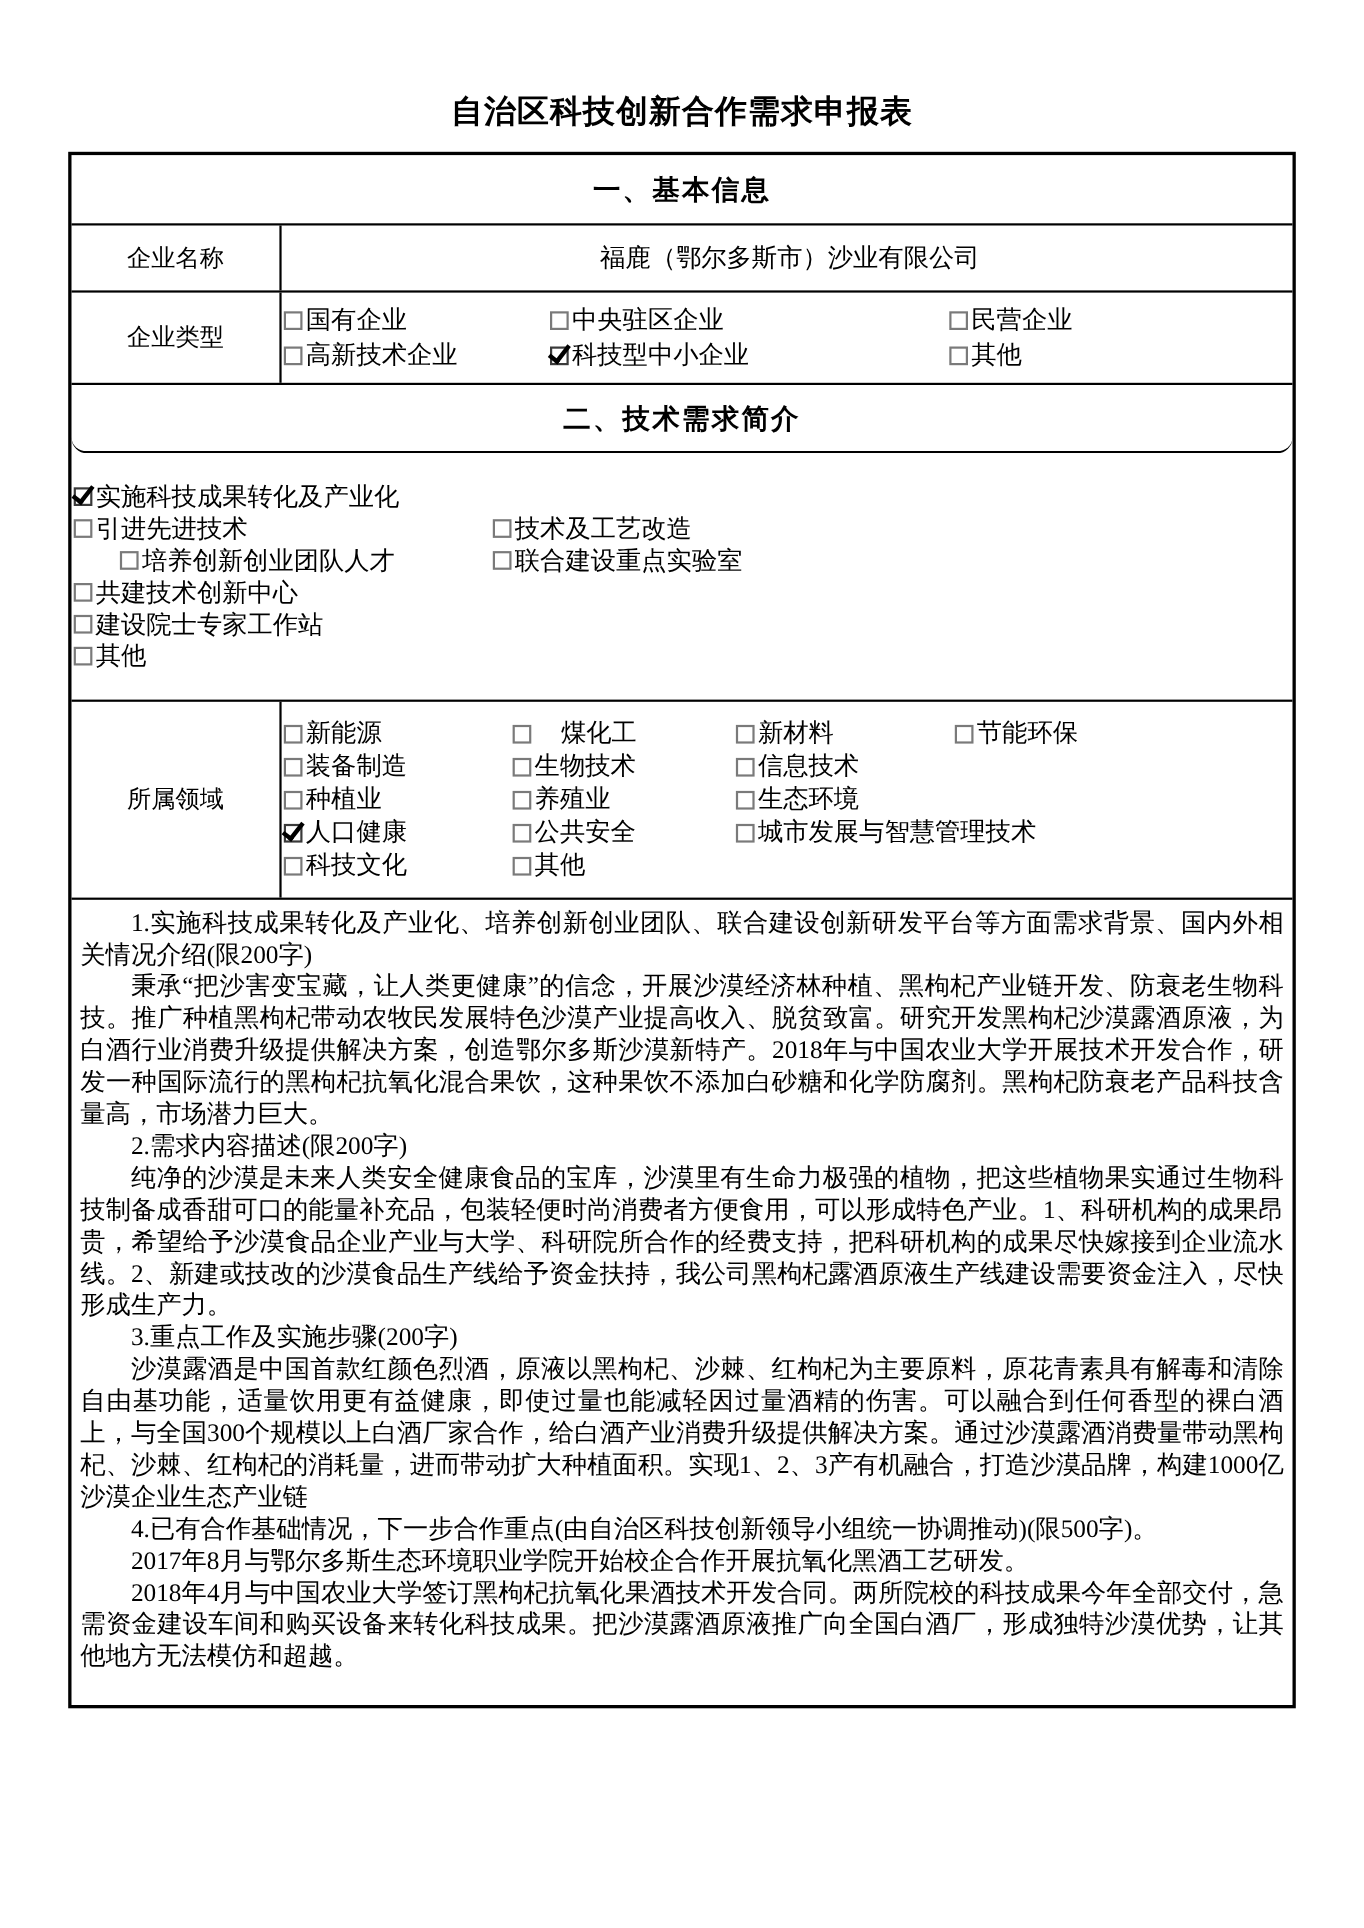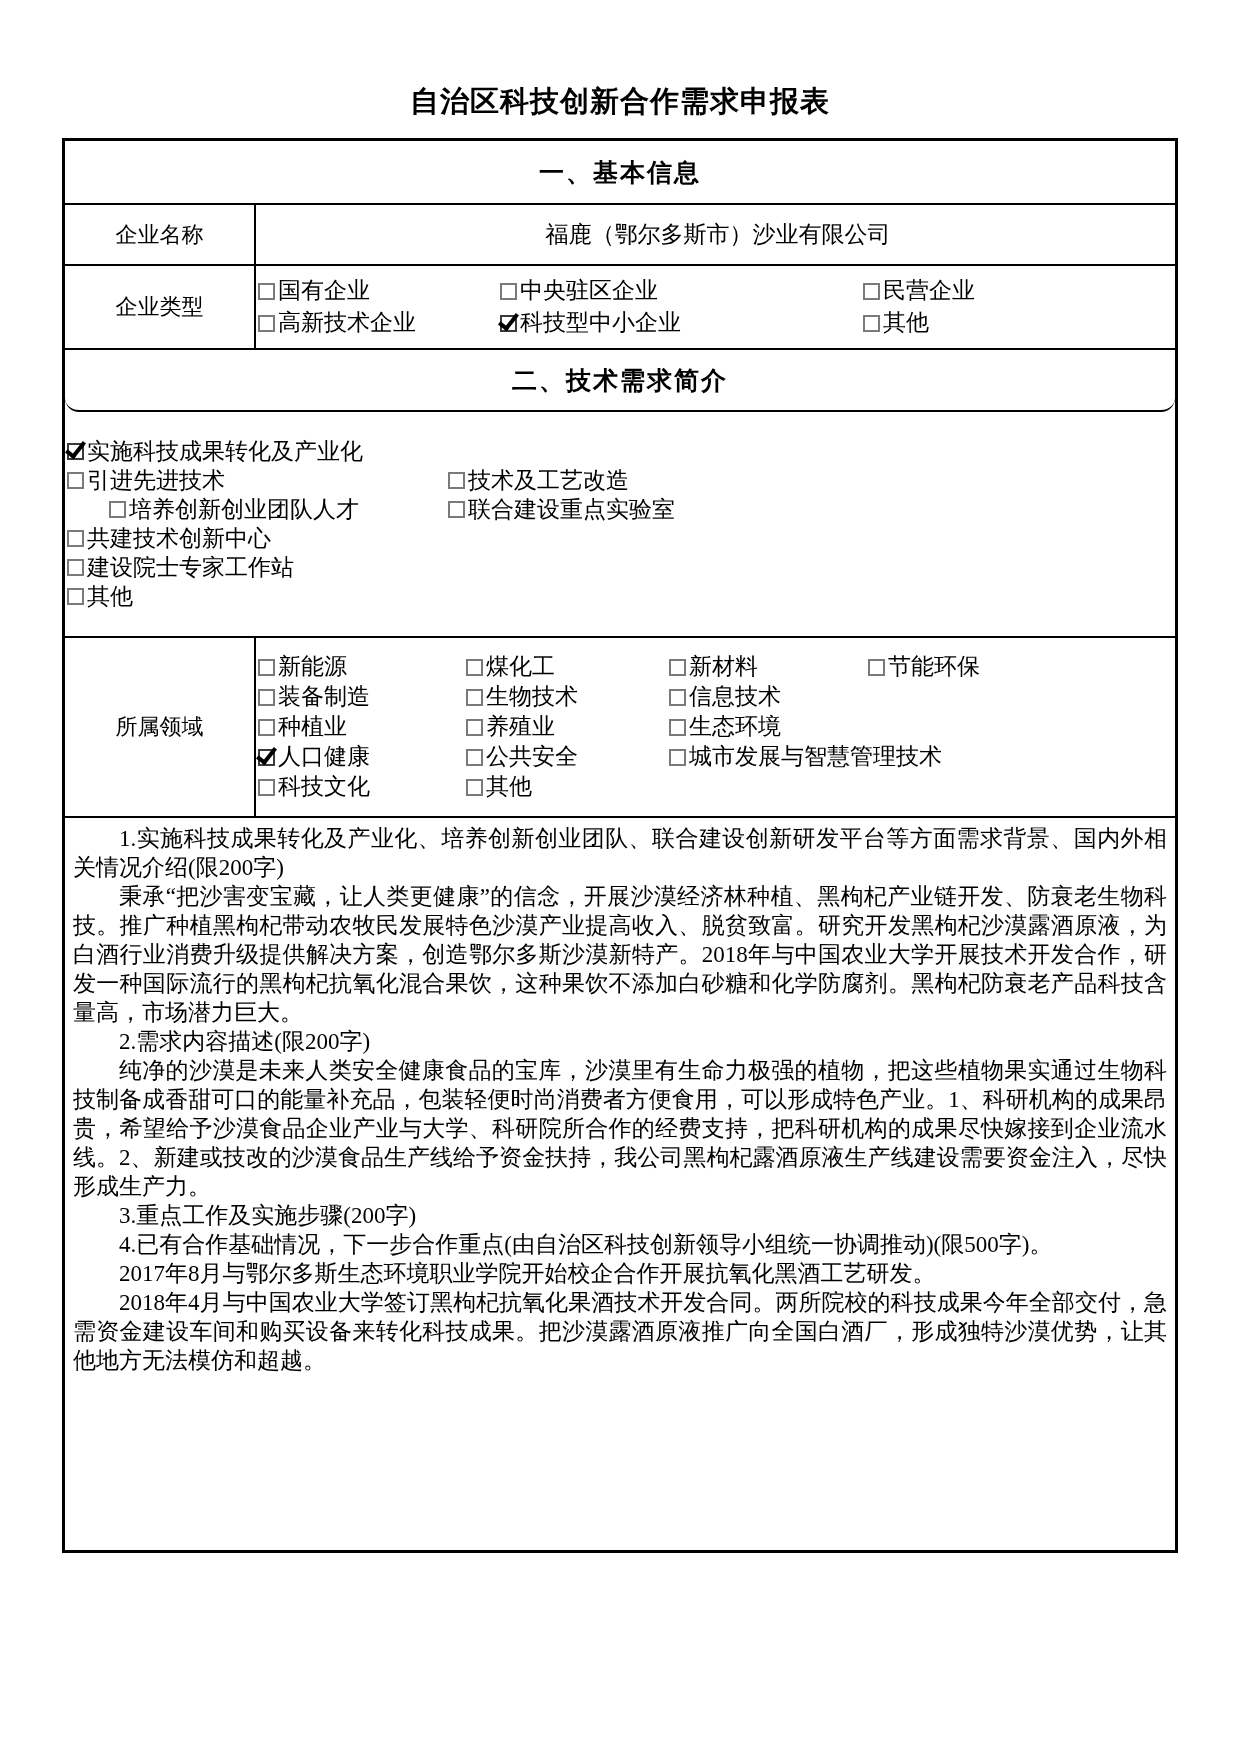--- a/index.html
+++ b/index.html
@@ -180,21 +180,21 @@
     </div>
 
     <div class="row r-field">
       <div class="labelcell">所属领域</div>
       <div class="valuecell" id="field-options">
           <div class="cbrow">
             <span class="cbitem" style="width: 208px;">
               <span class="cbbox"></span>
               <span class="cblabel">新能源</span>
             </span>
-            <span class="cbitem" style="width: 203px;">
+            <span class="cbitem" style="width: 203px; gap: 24px;">
               <span class="cbbox"></span>
               <span class="cblabel">煤化工</span>
             </span>
             <span class="cbitem" style="width: 199px;">
               <span class="cbbox"></span>
               <span class="cblabel">新材料</span>
             </span>
             <span class="cbitem">
               <span class="cbbox"></span>
               <span class="cblabel">节能环保</span>
@@ -256,19 +256,20 @@
           </div>
         </div>
     </div>
 
     <div class="row r-text">
       <p class="para">1.实施科技成果转化及产业化、培养创新创业团队、联合建设创新研发平台等方面需求背景、国内外相关情况介绍(限200字)</p>
       <p class="para">秉承“把沙害变宝藏，让人类更健康”的信念，开展沙漠经济林种植、黑枸杞产业链开发、防衰老生物科技。推广种植黑枸杞带动农牧民发展特色沙漠产业提高收入、脱贫致富。研究开发黑枸杞沙漠露酒原液，为白酒行业消费升级提供解决方案，创造鄂尔多斯沙漠新特产。2018年与中国农业大学开展技术开发合作，研发一种国际流行的黑枸杞抗氧化混合果饮，这种果饮不添加白砂糖和化学防腐剂。黑枸杞防衰老产品科技含量高，市场潜力巨大。</p>
       <p class="para">2.需求内容描述(限200字)</p>
       <p class="para">纯净的沙漠是未来人类安全健康食品的宝库，沙漠里有生命力极强的植物，把这些植物果实通过生物科技制备成香甜可口的能量补充品，包装轻便时尚消费者方便食用，可以形成特色产业。1、科研机构的成果昂贵，希望给予沙漠食品企业产业与大学、科研院所合作的经费支持，把科研机构的成果尽快嫁接到企业流水线。2、新建或技改的沙漠食品生产线给予资金扶持，我公司黑枸杞露酒原液生产线建设需要资金注入，尽快形成生产力。</p>
       <p class="para">3.重点工作及实施步骤(200字)</p>
+      <p class="para">沙漠露酒是中国首款红颜色烈酒，原液以黑枸杞、沙棘、红枸杞为主要原料，原花青素具有解毒和清除自由基功能，适量饮用更有益健康，即使过量也能减轻因过量酒精的伤害。可以融合到任何香型的裸白酒上，与全国300个规模以上白酒厂家合作，给白酒产业消费升级提供解决方案。通过沙漠露酒消费量带动黑枸杞、沙棘、红枸杞的消耗量，进而带动扩大种植面积。实现1、2、3产有机融合，打造沙漠品牌，构建1000亿沙漠企业生态产业链</p>
       <p class="para">4.已有合作基础情况，下一步合作重点(由自治区科技创新领导小组统一协调推动)(限500字)。</p>
       <p class="para">2017年8月与鄂尔多斯生态环境职业学院开始校企合作开展抗氧化黑酒工艺研发。</p>
       <p class="para">2018年4月与中国农业大学签订黑枸杞抗氧化果酒技术开发合同。两所院校的科技成果今年全部交付，急需资金建设车间和购买设备来转化科技成果。把沙漠露酒原液推广向全国白酒厂，形成独特沙漠优势，让其他地方无法模仿和超越。</p>
     </div>
 
   </div>
 </div>
 
 </body></html>

